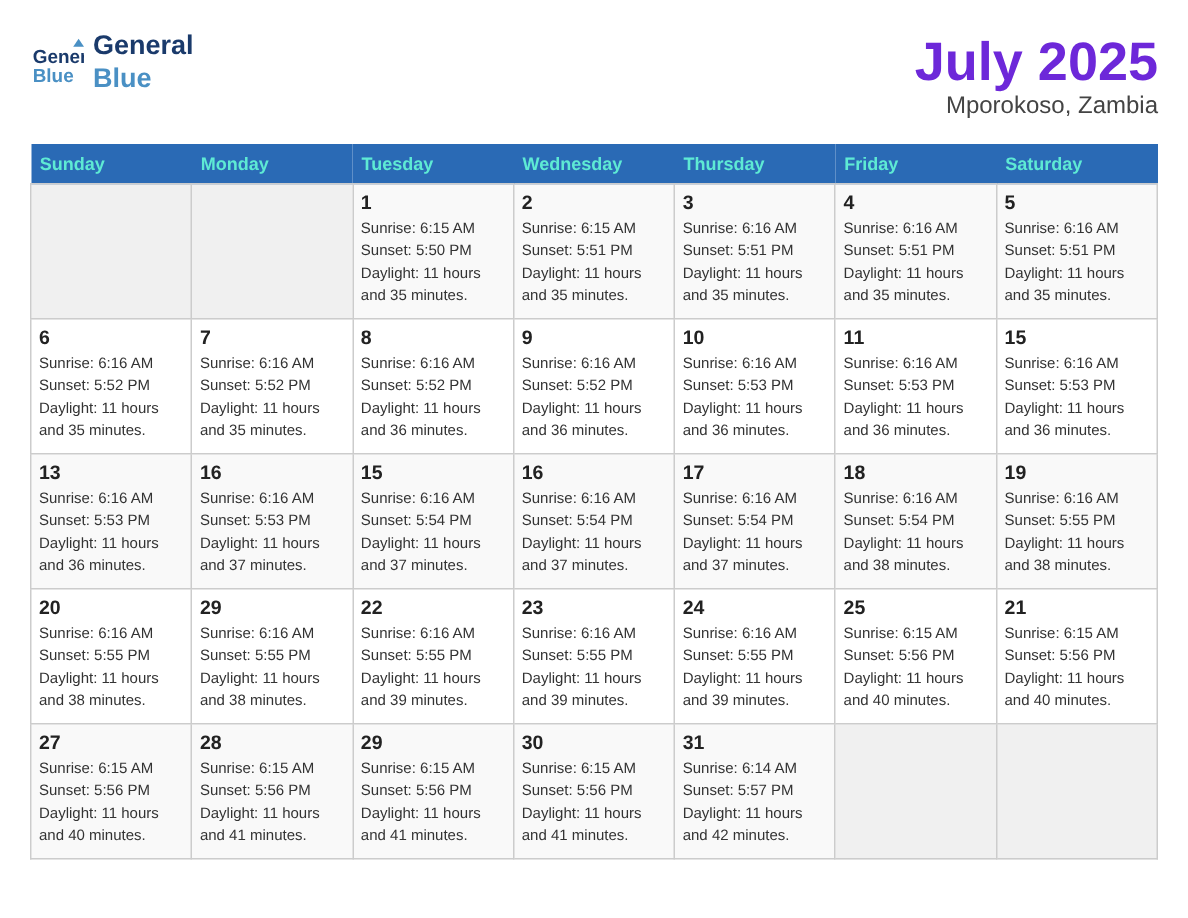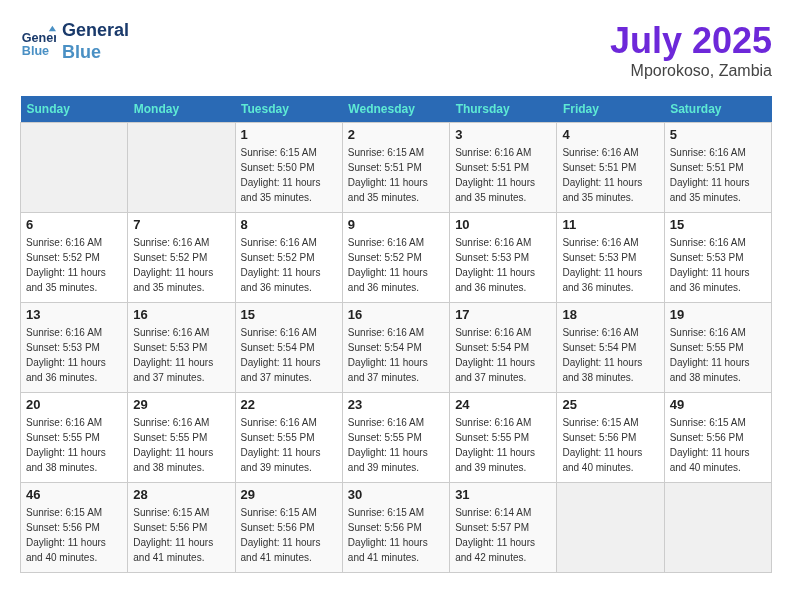--- a/index.html
+++ b/index.html
@@ -273,29 +273,29 @@
 Sunset: 5:55 PM
 Daylight: 11 hours and 39 minutes.</div>
         </td>
         <td>
           <div class="day-num">25</div>
           <div class="day-info">Sunrise: 6:15 AM
 Sunset: 5:56 PM
 Daylight: 11 hours and 40 minutes.</div>
         </td>
         <td>
-          <div class="day-num">49</div>
+          <div class="day-num">21</div>
           <div class="day-info">Sunrise: 6:15 AM
 Sunset: 5:56 PM
 Daylight: 11 hours and 40 minutes.</div>
         </td>
       </tr>
       <tr>
         <td>
-          <div class="day-num">46</div>
+          <div class="day-num">27</div>
           <div class="day-info">Sunrise: 6:15 AM
 Sunset: 5:56 PM
 Daylight: 11 hours and 40 minutes.</div>
         </td>
         <td>
           <div class="day-num">28</div>
           <div class="day-info">Sunrise: 6:15 AM
 Sunset: 5:56 PM
 Daylight: 11 hours and 41 minutes.</div>
         </td>

